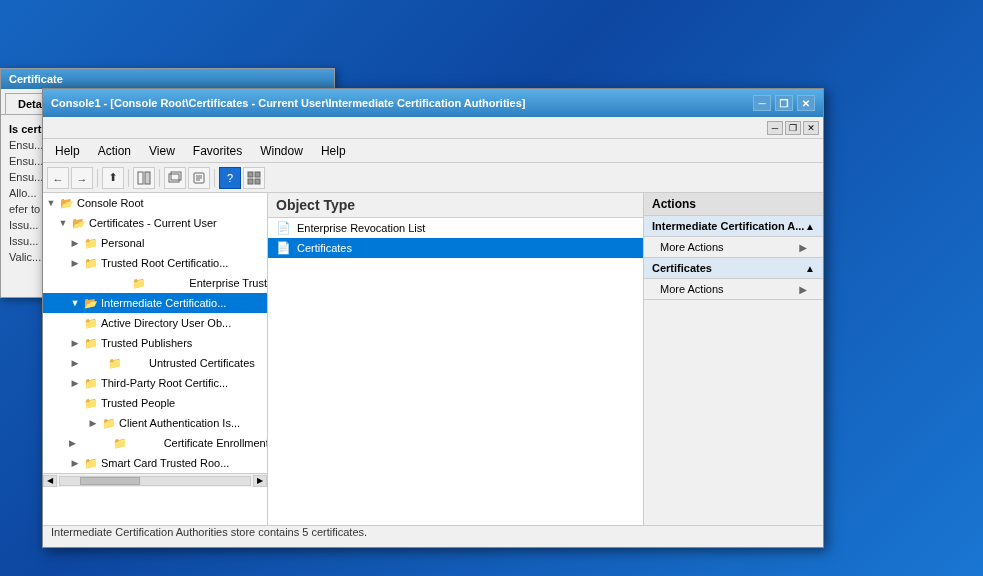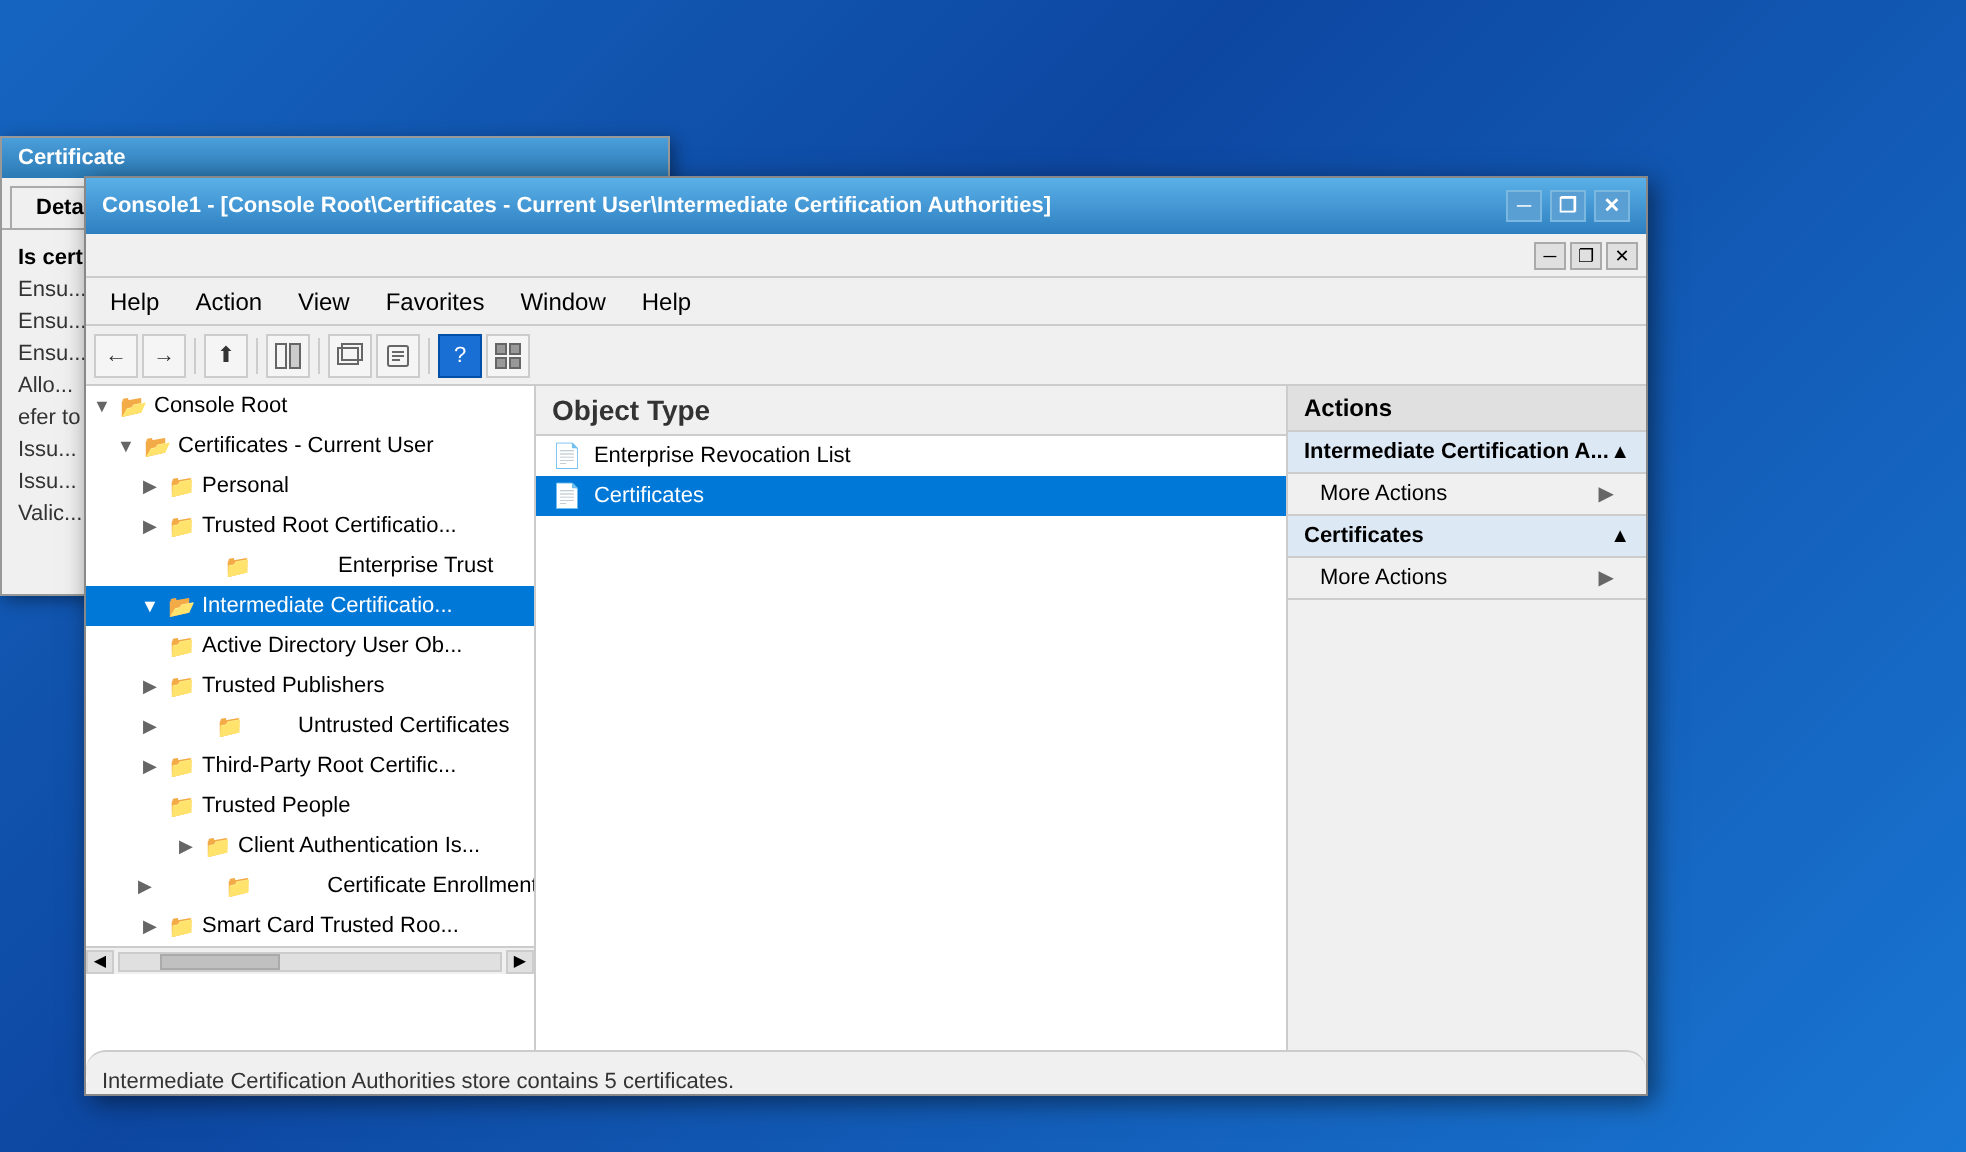--- a/index.html
+++ b/index.html
@@ -303,29 +303,28 @@
       font-size: 10px;
       color: #666;
     }
 
     
     .mmc-statusbar {
       height: 22px;
       background: #f0f0f0;
       border-top: 1px solid #ccc;
       display: flex;
-      align-items: flex-end;
+      align-items: flex-start;
       padding: 0 8px;
       font-size: 11px;
       color: #333;
       position: absolute;
       bottom: 0;
       left: 0;
       right: 0;
-      border-radius: 10px;
     }
 
     
     .tree-panel::-webkit-scrollbar,
     .actions-panel::-webkit-scrollbar {
       width: 12px;
     }
     .tree-panel::-webkit-scrollbar-track,
     .actions-panel::-webkit-scrollbar-track {
       background: #f0f0f0;
@@ -487,21 +486,21 @@
           <span class="tree-icon folder-icon"></span>
           <span>Personal</span>
         </div>
 
         <div class="tree-item" style="padding-left:26px;">
           <span class="tree-arrow collapsed"></span>
           <span class="tree-icon folder-icon"></span>
           <span>Trusted Root Certificatio...</span>
         </div>
 
-        <div class="tree-item" style="padding-left:14px;gap:40px;">
+        <div class="tree-item" style="padding-left:35px;gap:40px;">
           <span class="tree-arrow leaf"></span>
           <span class="tree-icon folder-icon"></span>
           <span>Enterprise Trust</span>
         </div>
 
         <div class="tree-item selected" style="padding-left:26px;">
           <span class="tree-arrow expanded" style="color:white;"></span>
           <span class="tree-icon folder-open-icon"></span>
           <span>Intermediate Certificatio...</span>
         </div>

